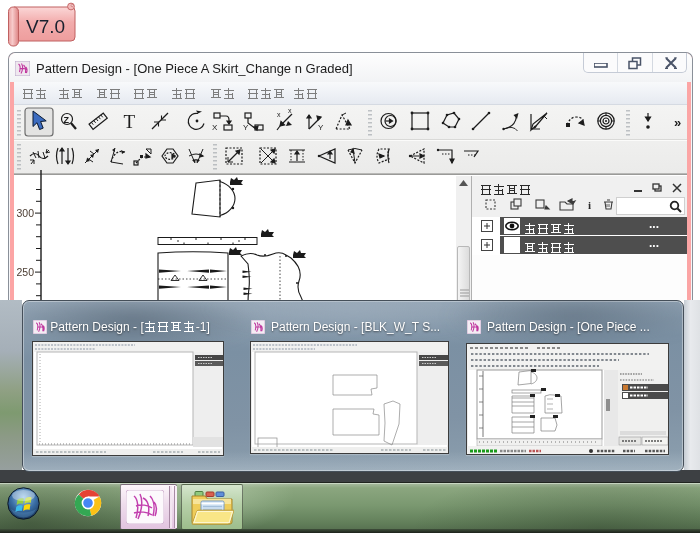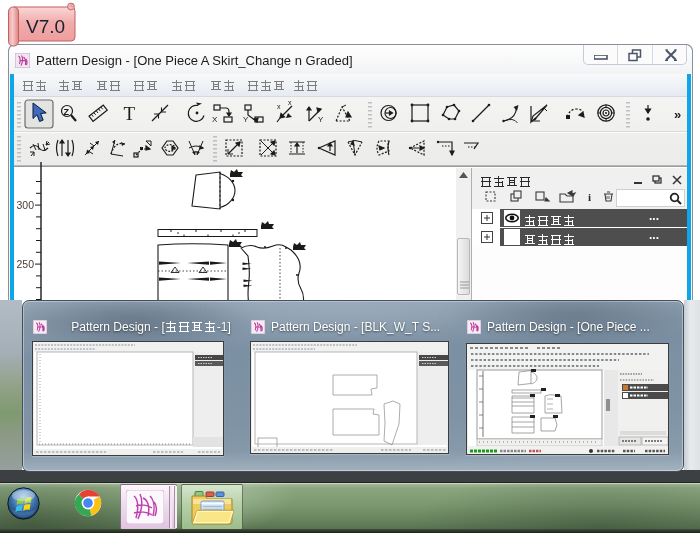--- a/index.html
+++ b/index.html
@@ -11,21 +11,21 @@
 background-size:10px 1px,10px 1px,10px 1px,1px 10px,1px 10px;
 background-position:0 1px,0 5px,0 10px,1px 1px,8px 1px}
 .cj2{background-image:linear-gradient(currentColor,currentColor),linear-gradient(currentColor,currentColor),linear-gradient(currentColor,currentColor),linear-gradient(currentColor,currentColor),linear-gradient(currentColor,currentColor);
 background-size:10px 1px,8px 1px,10px 1px,1px 11px,1px 6px;
 background-position:0 2px,1px 6px,0 10px,4px 0,8px 5px}
 .cj3{background-image:linear-gradient(currentColor,currentColor),linear-gradient(currentColor,currentColor),linear-gradient(currentColor,currentColor),linear-gradient(currentColor,currentColor),linear-gradient(currentColor,currentColor),linear-gradient(currentColor,currentColor);
 background-size:10px 1px,10px 1px,4px 1px,4px 1px,1px 9px,1px 9px;
 background-position:0 1px,0 9px,3px 4px,3px 6px,2px 1px,7px 1px}
 
 
-#win{left:8px;top:44px;width:685px;height:430px;background:#0ea5e9;border:1px solid #8a9099;border-bottom:none;border-radius:7px 7px 0 0;box-shadow:inset 0 0 0 1px #f6f7f9}
+#win{left:8px;top:52px;width:685px;height:430px;background:#fca5a5;border:1px solid #8a9099;border-bottom:none;border-radius:7px 7px 0 0;box-shadow:inset 0 0 0 1px #f6f7f9}
 #titlebar{position:absolute;left:0;top:0;width:100%;height:29px;background:linear-gradient(#fefefe,#f2f3f5);border-radius:7px 7px 0 0}
 #title{position:absolute;left:27px;top:8px;font-size:13px;color:#1c1c1c;white-space:nowrap}
 #winbtns{position:absolute;right:5px;top:0;width:104px;height:20px;background:#fbfbfc;border:1px solid #c5cbd6;border-top:none;border-radius:0 0 5px 5px;display:flex}
 #winbtns div{flex:1;border-right:1px solid #d4d9e1;position:relative}
 #winbtns div:last-child{border-right:none}
 #menubar{position:absolute;left:5px;top:29px;right:5px;height:23px;background:linear-gradient(#f8f9fb,#e6eaf1);border-bottom:1px solid #d5dae2;color:#7d7d7d;font-size:12px}
 .mi{position:absolute;top:6px}
 #tbars{position:absolute;left:5px;top:52px;right:5px;height:69px;background:linear-gradient(#f4f4f3,#ebebea);border-bottom:1px solid #b8b8b6}
 #tbars .rowline{position:absolute;left:0;right:0;top:34px;height:1px;background:#d9d9d7;box-shadow:0 1px 0 #fbfbfa}
 
@@ -455,21 +455,21 @@
 <div class="abs" id="deskB"></div>
 
 <div class="abs" id="peek">
   <div class="abs" style="left:-20px;top:-10px;width:260px;height:60px;background:radial-gradient(closest-side,rgba(70,85,100,.55),rgba(70,85,100,0));filter:blur(6px)"></div>
   <div class="abs" style="left:180px;top:-20px;width:300px;height:55px;background:radial-gradient(closest-side,rgba(160,175,190,.5),rgba(160,175,190,0));filter:blur(6px)"></div>
   <div class="abs" style="left:420px;top:-15px;width:260px;height:60px;background:radial-gradient(closest-side,rgba(65,80,95,.45),rgba(65,80,95,0));filter:blur(7px)"></div>
   <div class="abs" style="left:0px;top:150px;width:680px;height:30px;background:linear-gradient(rgba(255,255,255,0),rgba(230,238,244,.35))"></div>
   <div class="pktitle" style="left:10px"><svg style="vertical-align:-3px" width="14" height="14" viewBox="0 0 15 15">
           <rect width="15" height="15" fill="#f4eef4" stroke="#caa9ce"></rect>
           <path d="M3.5 3c1.5 1 2 4.5 1 8M6.5 2.5c1.5 2.5 1 7-.5 10M8.5 4c2 1.5 2.5 4 2 8M11 6c1.2 1.5 1.2 4 .4 6M4.5 8c2.5-1 5.5-.5 7 .8" stroke="#c0389f" stroke-width="1.1" fill="none"></path>
-        </svg> <span style="margin-left:21px">Pattern Design - [<span class="cj2" style="vertical-align:-1px"></span><span class="cj" style="vertical-align:-1px"></span><span class="cj3" style="vertical-align:-1px"></span><span class="cj2" style="vertical-align:-1px"></span>-1]</span></div>
+        </svg> <span style="margin-left:0">Pattern Design - [<span class="cj2" style="vertical-align:-1px"></span><span class="cj" style="vertical-align:-1px"></span><span class="cj3" style="vertical-align:-1px"></span><span class="cj2" style="vertical-align:-1px"></span>-1]</span></div>
   <div class="pktitle" style="left:444px"><svg style="vertical-align:-3px;margin-right:6px" width="14" height="14" viewBox="0 0 15 15">
           <rect width="15" height="15" fill="#f4eef4" stroke="#caa9ce"></rect>
           <path d="M3.5 3c1.5 1 2 4.5 1 8M6.5 2.5c1.5 2.5 1 7-.5 10M8.5 4c2 1.5 2.5 4 2 8M11 6c1.2 1.5 1.2 4 .4 6M4.5 8c2.5-1 5.5-.5 7 .8" stroke="#c0389f" stroke-width="1.1" fill="none"></path>
         </svg>Pattern Design - [One Piece ...</div>
   <div class="pktitle" style="left:228px"><svg style="vertical-align:-3px;margin-right:6px" width="14" height="14" viewBox="0 0 15 15">
           <rect width="15" height="15" fill="#f4eef4" stroke="#caa9ce"></rect>
           <path d="M3.5 3c1.5 1 2 4.5 1 8M6.5 2.5c1.5 2.5 1 7-.5 10M8.5 4c2 1.5 2.5 4 2 8M11 6c1.2 1.5 1.2 4 .4 6M4.5 8c2.5-1 5.5-.5 7 .8" stroke="#c0389f" stroke-width="1.1" fill="none"></path>
         </svg>Pattern Design - [BLK_W_T S...</div>
   <div class="thumb" id="th1" style="left:9px;width:192px;height:115px">
     <svg width="192" height="115" fill="none">

